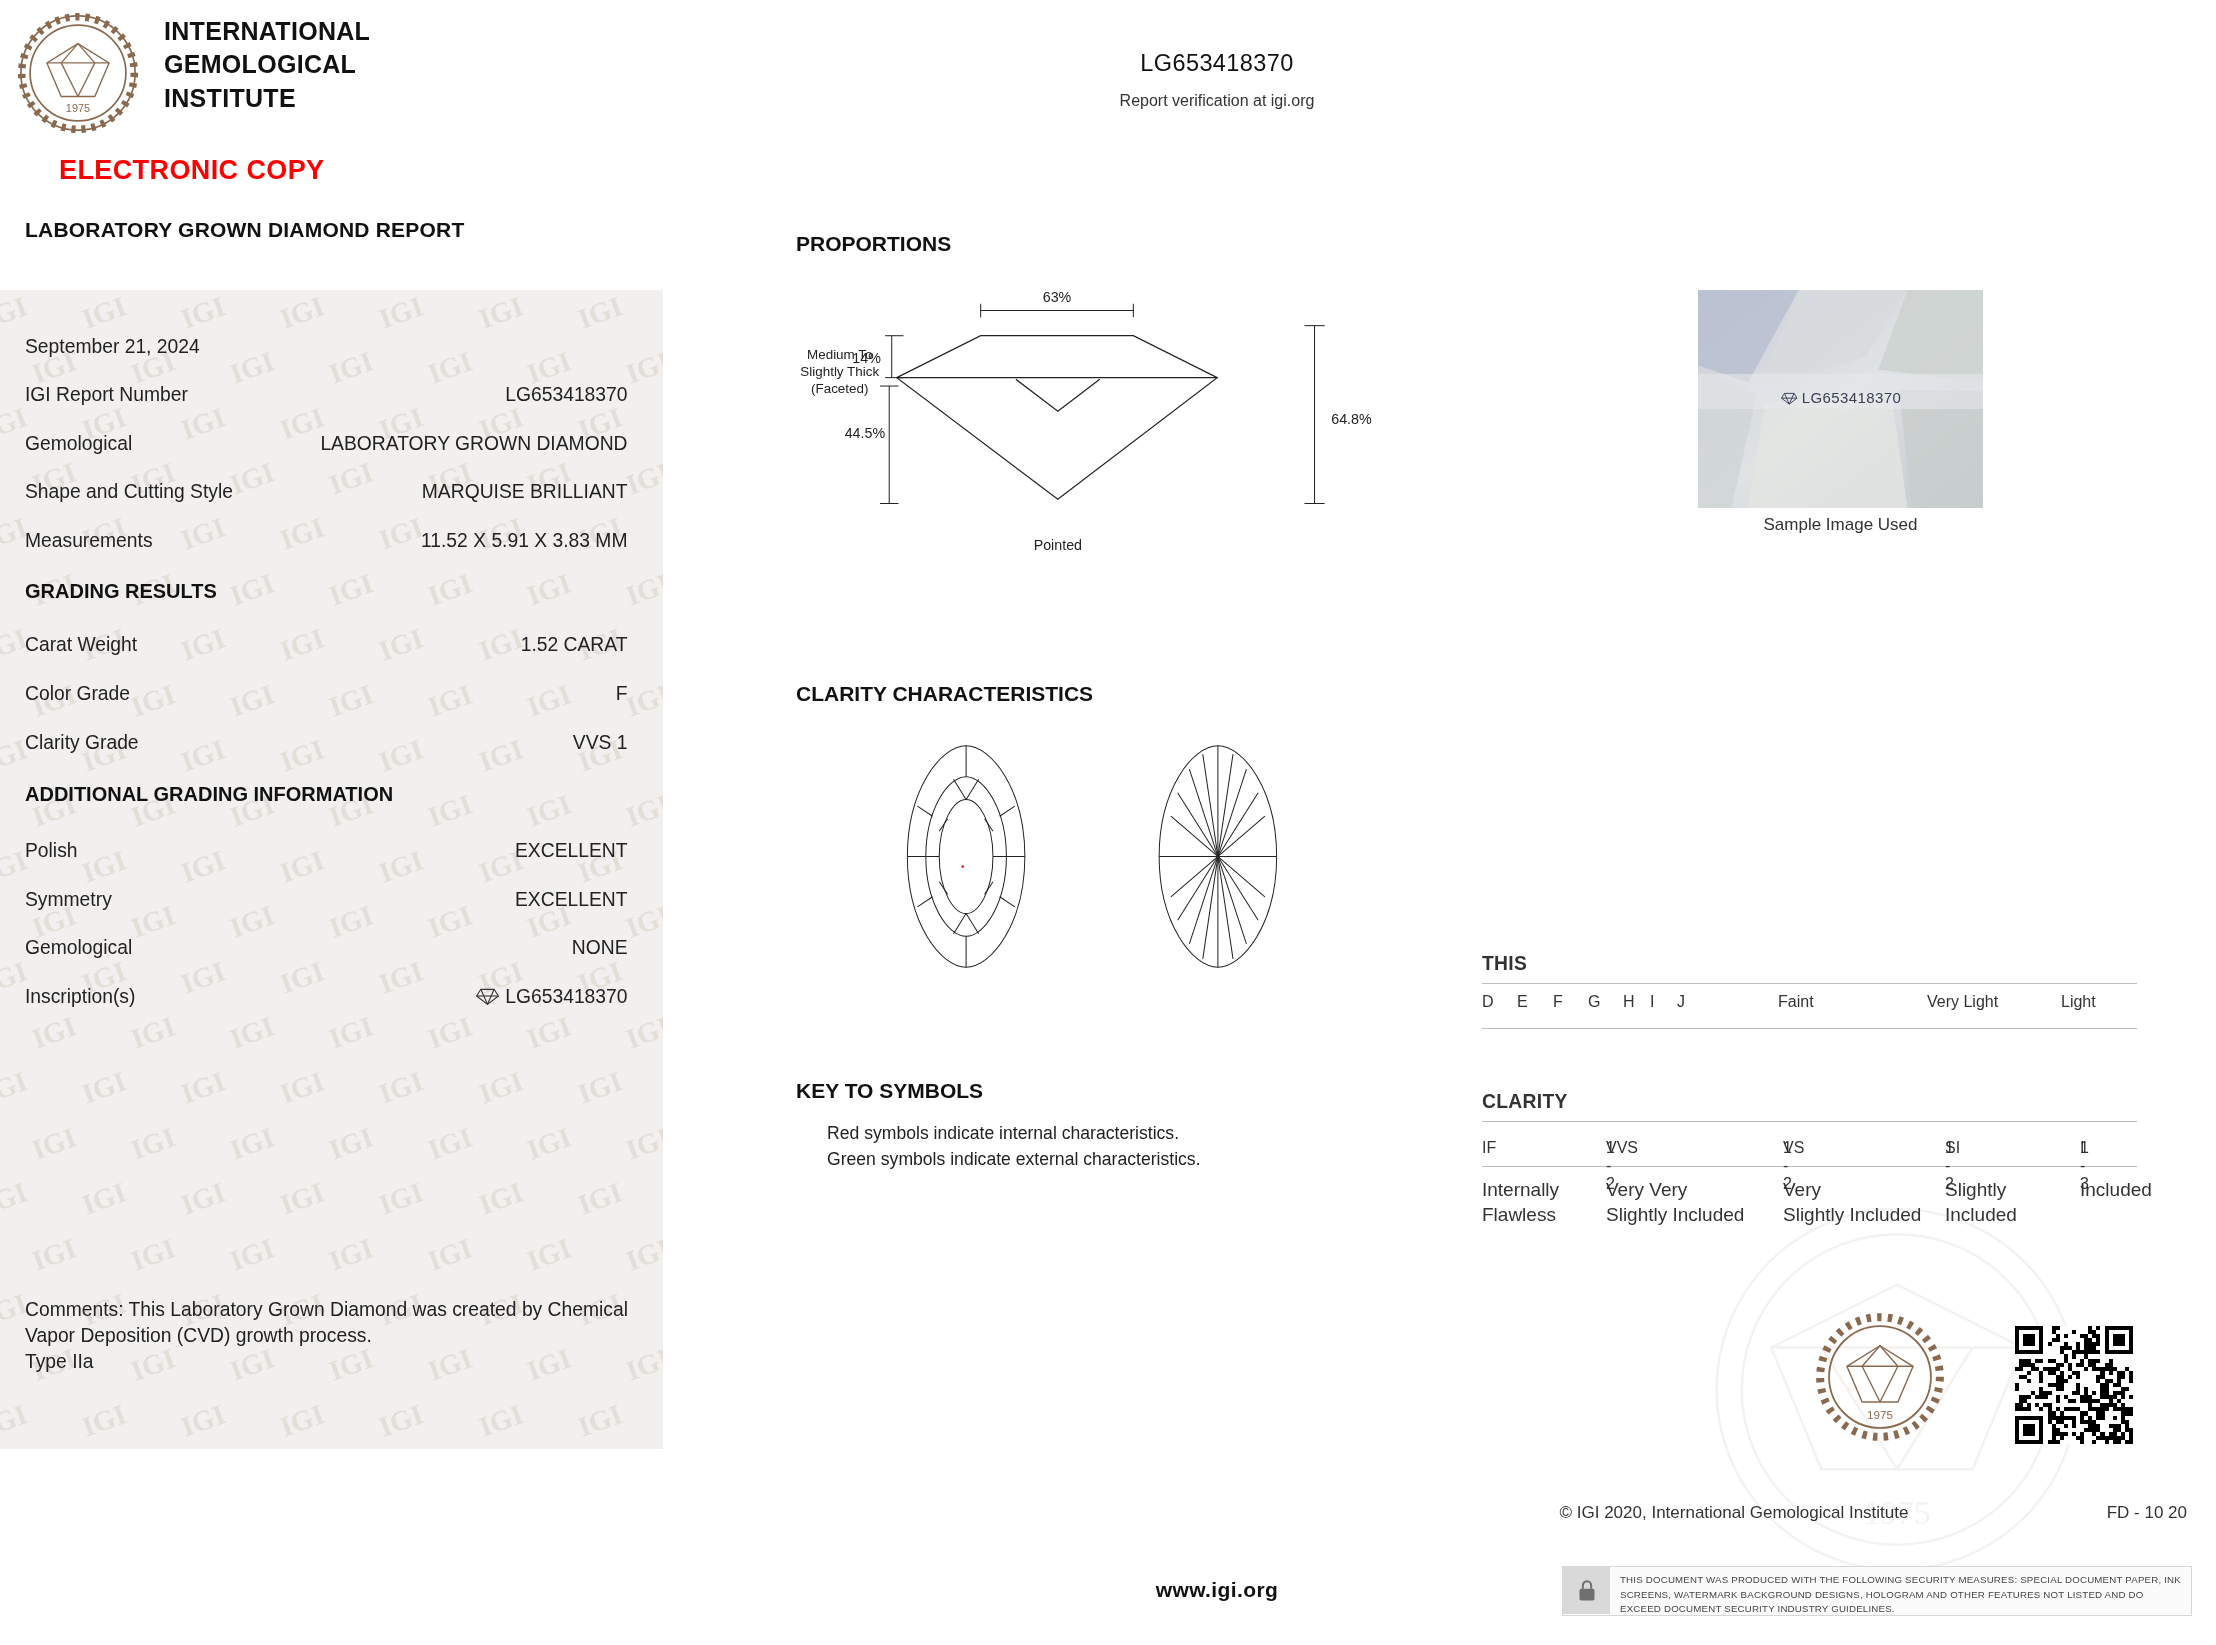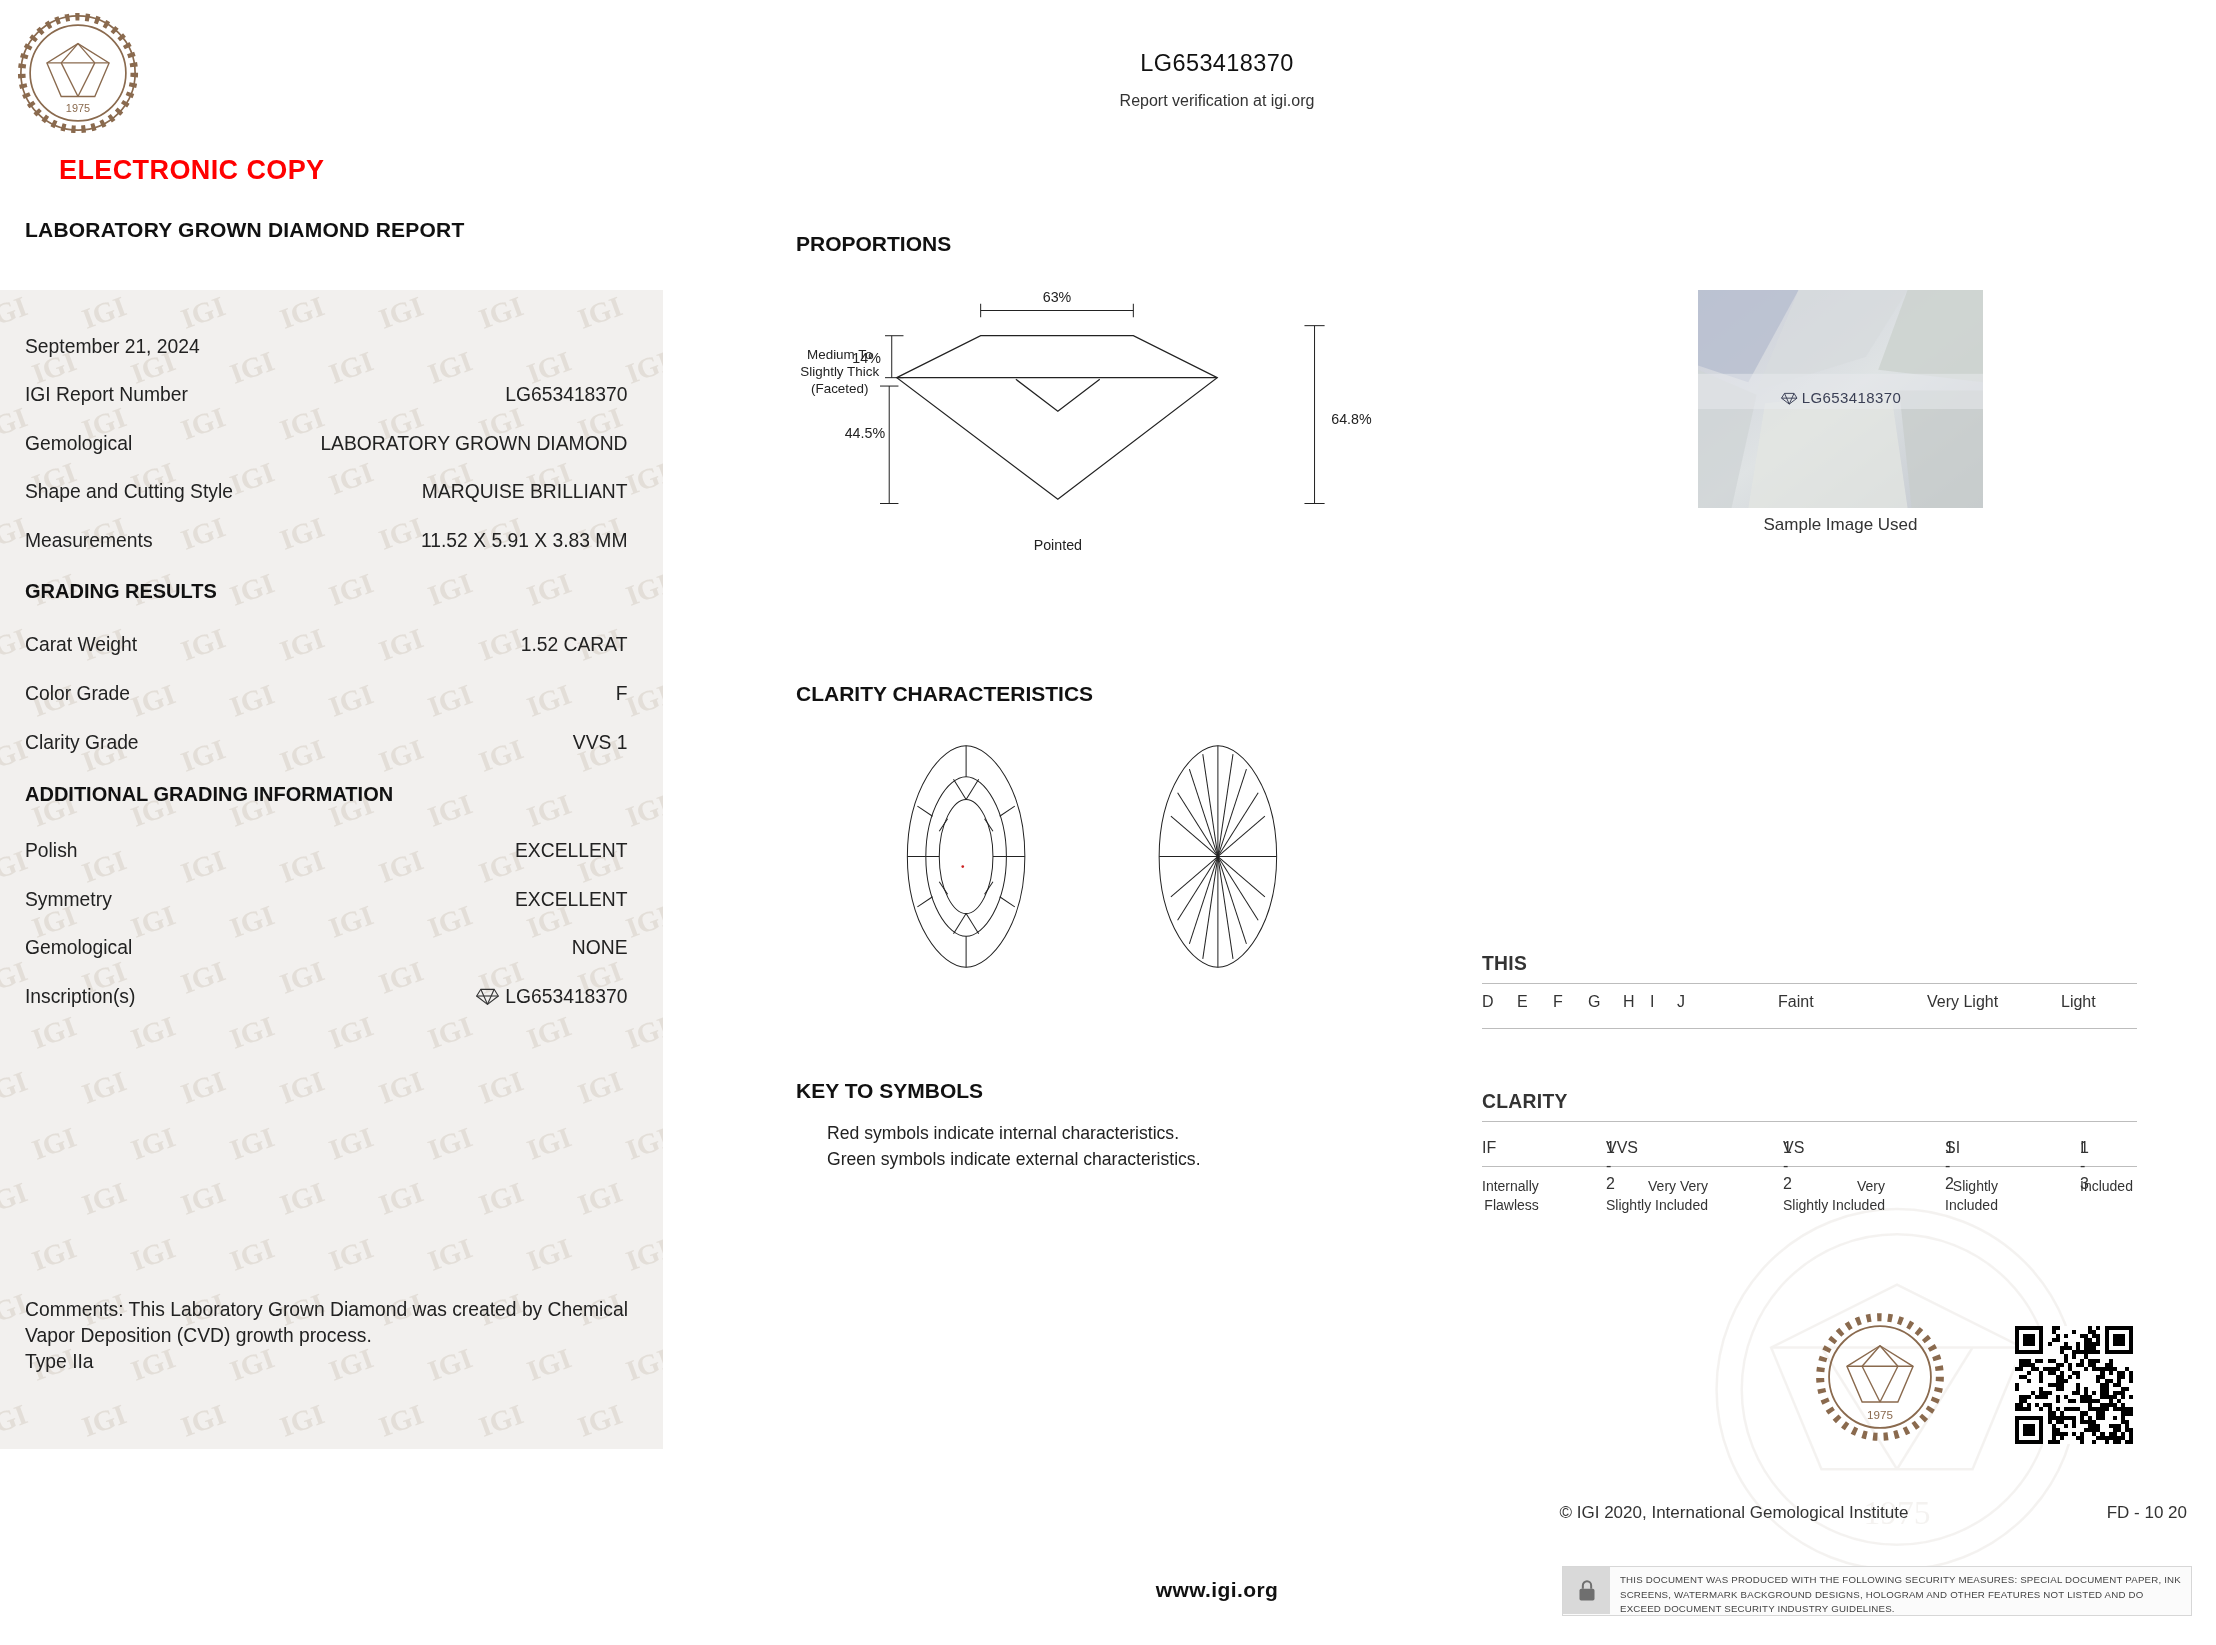--- a/index.html
+++ b/index.html
@@ -102,21 +102,21 @@
     position:absolute; left:0; top:99px; width:285px; text-align:center;
     font-size:15px; color:#3a3f55; letter-spacing:0.4px;
   }
 
   .scale-block { position:absolute; left:1482px; width:655px; }
   .scale-title { font-size:19.3px; font-weight:bold; color:#333; letter-spacing:0.3px; }
   .scale-rule { border-bottom:0.8px solid #bdbdbd; margin-top:8.4px; }
   .scale-row { position:relative; height:35px; }
   .scale-row span { position:absolute; top:8.4px; font-size:16px; color:#333; }
   .scale-sub { position:relative; height:50px; }
-  .scale-sub span { position:absolute; top:0; font-size:14px; color:#333; line-height:1.35;text-align:right; }
+  .scale-sub span { position:absolute; top:0; font-size:19px; color:#333; line-height:1.35; }
   .sup { font-size:10px; vertical-align:super; }
 
   
   .footer-logo { position:absolute; left:1813px; top:1310px; width:134px; height:134px; }
   .qr { position:absolute; left:2015px; top:1326px; width:118px; height:118px; }
   .copyright {
     position:absolute; left:1482px; top:1503px; width:504px; text-align:center;
     font-size:17px; color:#333;
   }
   .fd-code {
@@ -166,20 +166,25 @@
         <line x1="38" y1="63" x2="112" y2="63"></line>
         <line x1="55" y1="63" x2="75" y2="103"></line>
         <line x1="95" y1="63" x2="75" y2="103"></line>
         <line x1="55" y1="63" x2="75" y2="40"></line>
         <line x1="95" y1="63" x2="75" y2="40"></line>
       </g>
       <text x="75" y="122" font-size="13" fill="#8a6a4e" text-anchor="middle" font-family="Liberation Sans, sans-serif">1975</text>
     </svg>
   </div>
 
+  <div class="brand">
+    <div>INTERNATIONAL</div>
+    <div>GEMOLOGICAL</div>
+    <div>INSTITUTE</div>
+  </div>
 
   <div class="report-num">LG653418370</div>
   <div class="report-verify">Report verification at igi.org</div>
 </div>
 
 <div class="electronic-copy">ELECTRONIC COPY</div>
 <div class="lab-title">LABORATORY GROWN DIAMOND REPORT</div>
 
 <div class="left-panel">
   <div id="wm-layer">

